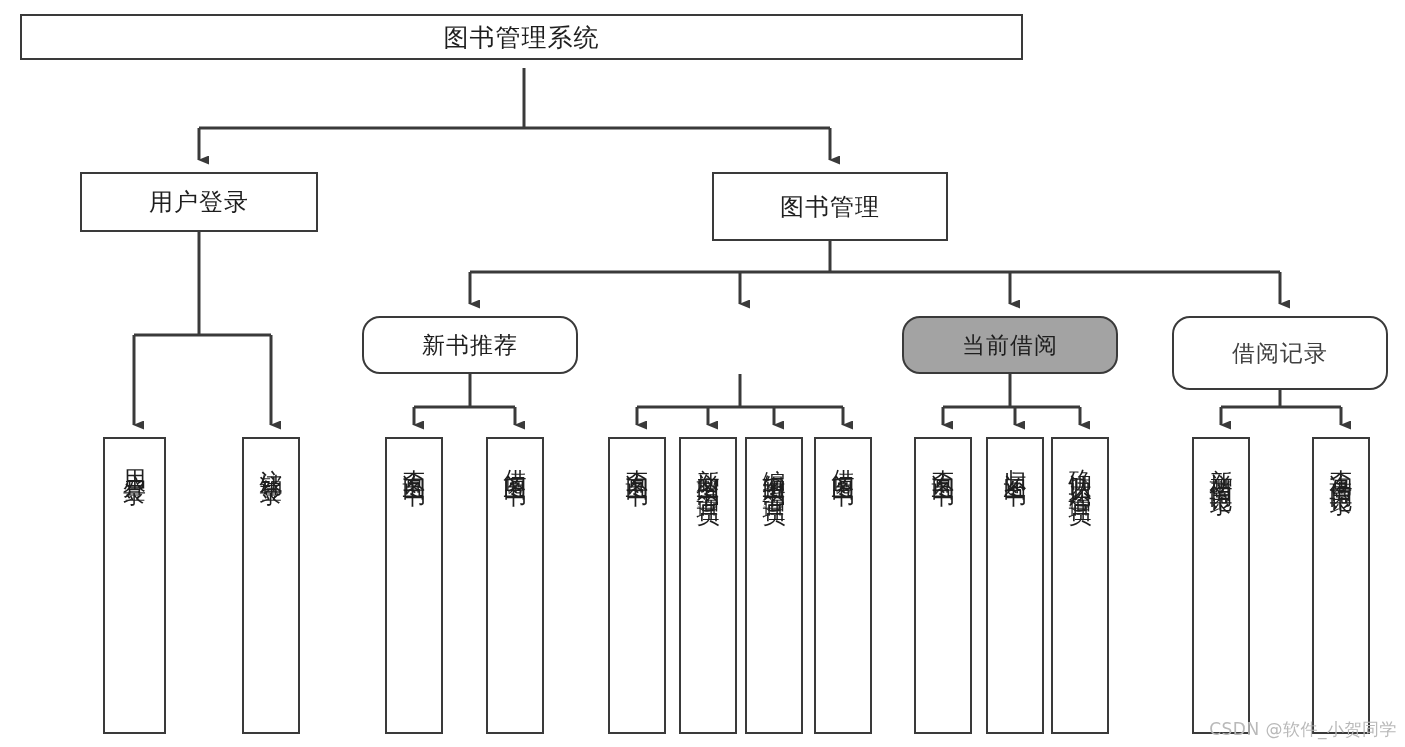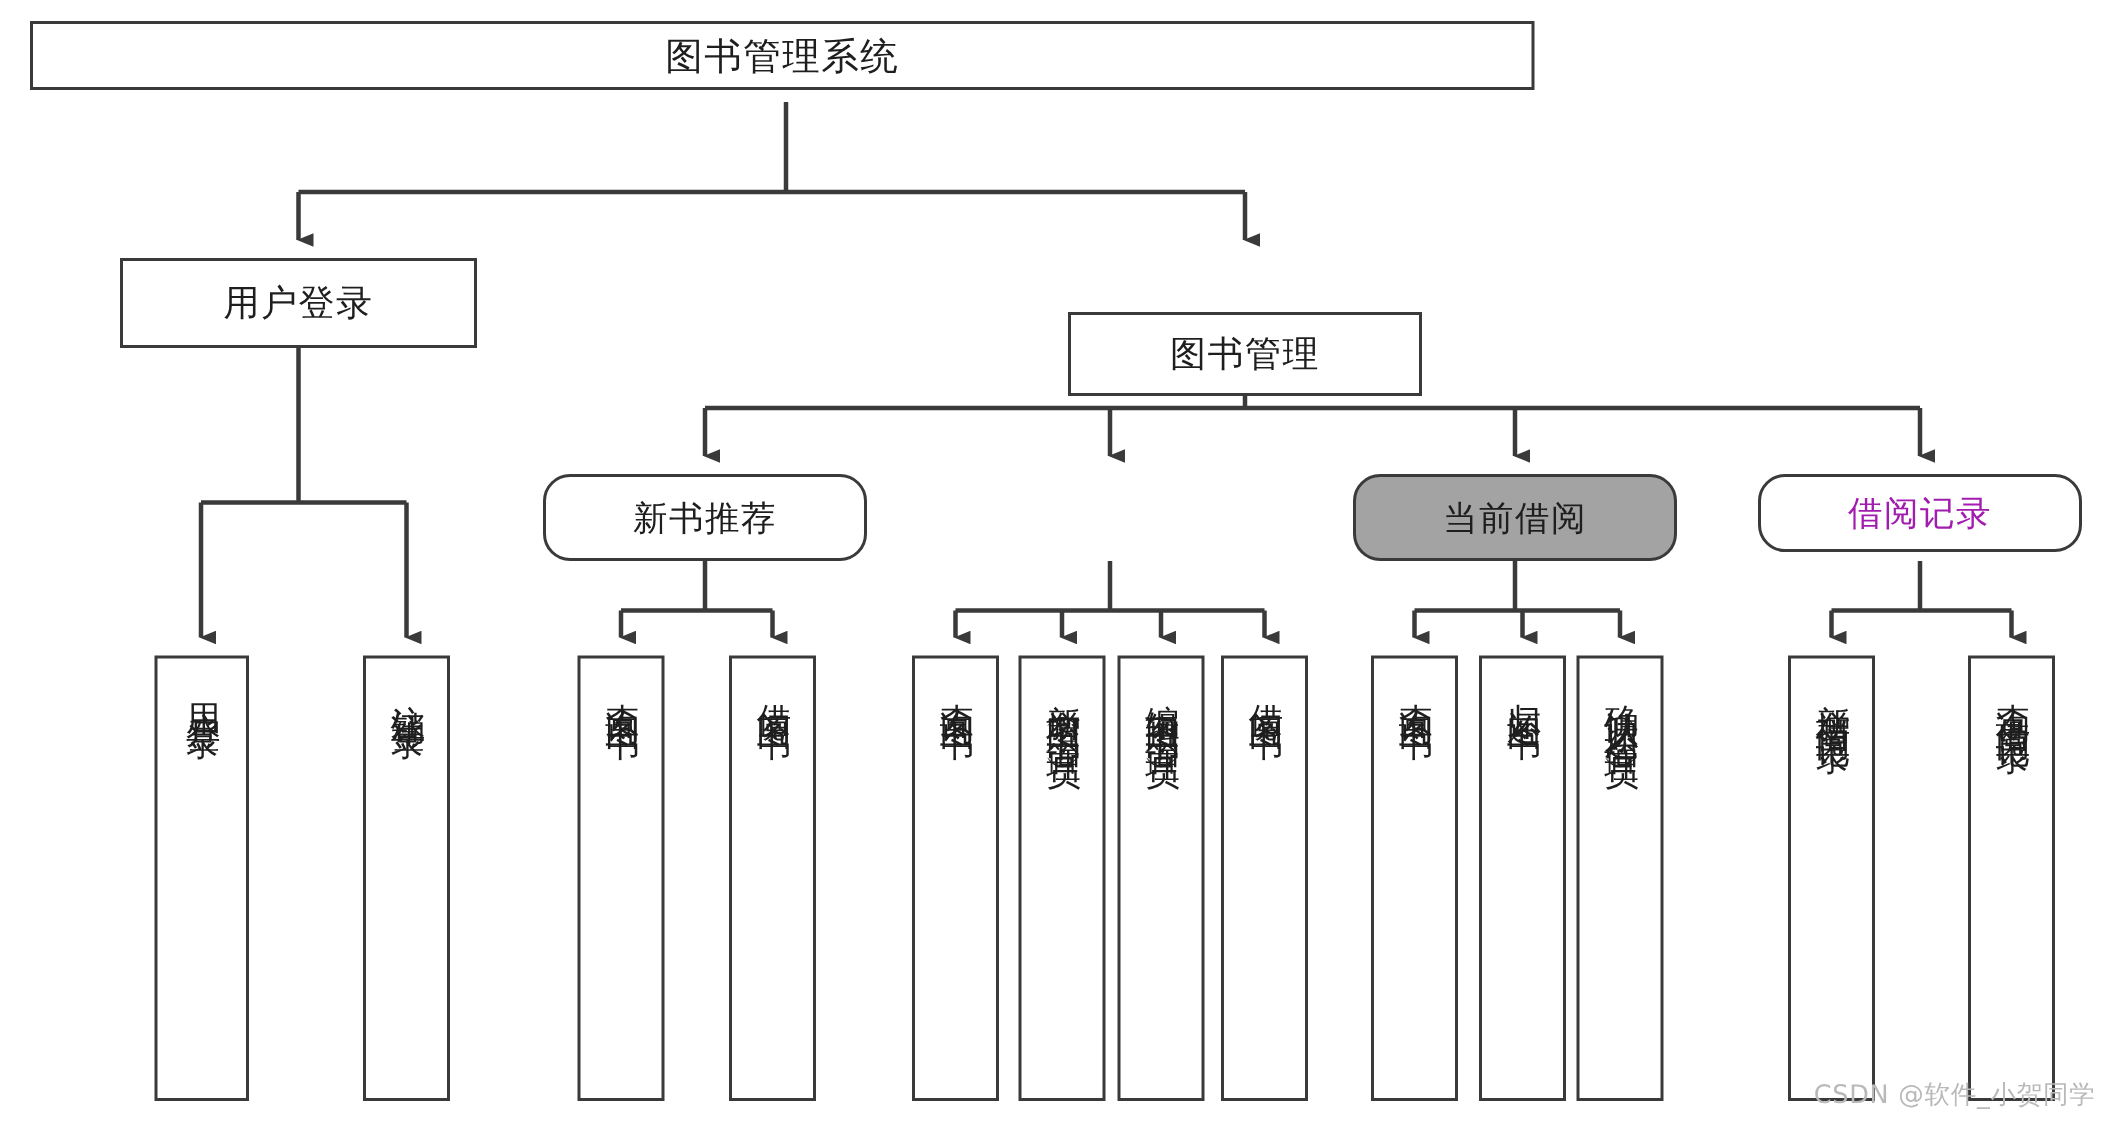--- a/index.html
+++ b/index.html
@@ -144,31 +144,31 @@
     </g>
   </svg>
 
   <div class="node root" style="left: 20px; top: 14px; width: 1003px; height: 46px; border-color: rgb(58, 58, 58); background: rgb(255, 255, 255); color: rgb(30, 30, 30);">
     <span>图书管理系统</span>
   </div>
 
   <div class="node level2" style="left: 80px; top: 172px; width: 238px; height: 60px; border-color: rgb(58, 58, 58); background: rgb(255, 255, 255); color: rgb(30, 30, 30);">
     <span>用户登录</span>
   </div>
-  <div class="node level2" style="left: 712px; top: 172px; width: 236px; height: 56px; border-color: rgb(58, 58, 58); background: rgb(255, 255, 255); color: rgb(30, 30, 30); margin-top: 36px;">
+  <div class="node level2" style="left: 712px; top: 172px; width: 236px; height: 69px; border-color: rgb(58, 58, 58); background: rgb(255, 255, 255); color: rgb(30, 30, 30);">
     <span>图书管理</span>
   </div>
 
   <div class="node level3" style="left: 362px; top: 316px; width: 216px; height: 58px; border-color: rgb(58, 58, 58); background: rgb(255, 255, 255); color: rgb(30, 30, 30);">
     <span>新书推荐</span>
   </div>
   <div class="node level3" style="left: 902px; top: 316px; width: 216px; height: 58px; border-color: rgb(58, 58, 58); background: #a3a3a3; color: rgb(30, 30, 30);">
     <span>当前借阅</span>
   </div>
-  <div class="node level3" style="left: 1172px; top: 316px; width: 216px; height: 52px; border-color: rgb(58, 58, 58); background: rgb(255, 255, 255); color: #a21caf;">
+  <div class="node level3" style="left: 1172px; top: 316px; width: 216px; height: 74px; border-color: rgb(58, 58, 58); background: rgb(255, 255, 255); color: #404040;">
     <span>借阅记录</span>
   </div>
 
   <div class="node leaf" style="left: 103px; top: 437px; width: 63px; height: 297px; border-color: rgb(58, 58, 58); background: rgb(255, 255, 255); color: rgb(30, 30, 30);">
     <span class="vtext">用户登录</span>
   </div>
   <div class="node leaf" style="left: 242px; top: 437px; width: 58px; height: 297px; border-color: rgb(58, 58, 58); background: rgb(255, 255, 255); color: rgb(30, 30, 30);">
     <span class="vtext">注销登录</span>
   </div>
   <div class="node leaf" style="left: 385px; top: 437px; width: 58px; height: 297px; border-color: rgb(58, 58, 58); background: rgb(255, 255, 255); color: rgb(30, 30, 30);">

